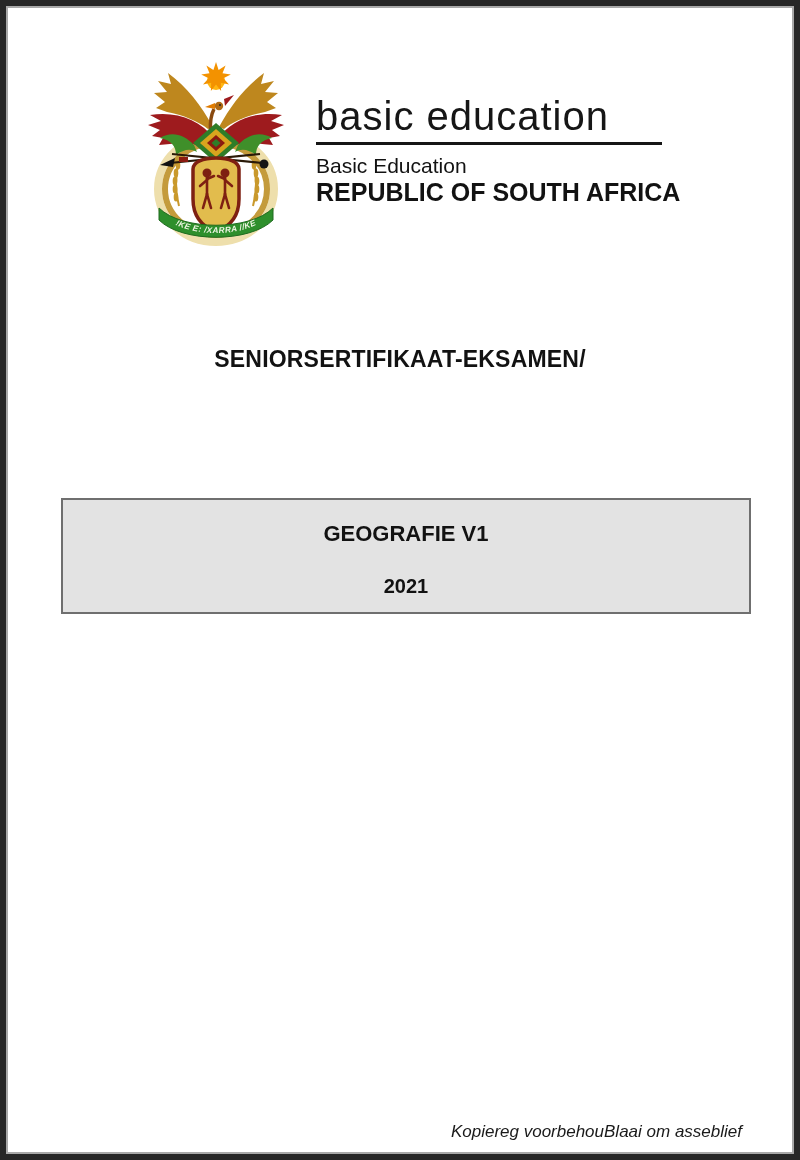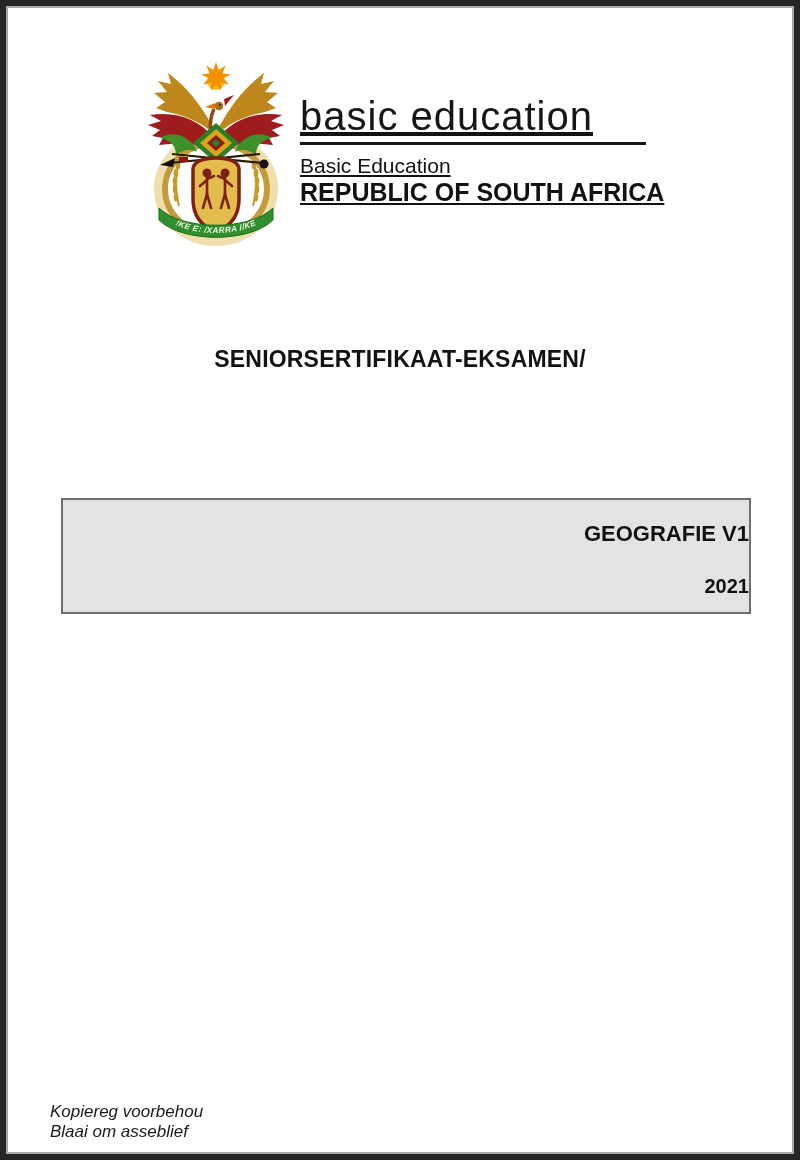--- a/index.html
+++ b/index.html
@@ -18,50 +18,50 @@
     content: "";
     position: absolute;
     inset: 0;
     border: 2px solid #a8a8a8;
     pointer-events: none;
   }
 
   
   .masthead { position: absolute; top: 55px; left: 140px; display: flex; align-items: flex-start; }
   .coat { width: 140px; height: 185px; display: block; flex: 0 0 auto; }
-  .masthead-text { margin-left: 14px; padding-top: 34px; text-decoration: underline; }
+  .masthead-text { margin-left: 30px; padding-top: 34px; }
   .brand { font-size: 40px; line-height: 42px; letter-spacing: 1px; color: #161616; }
   .brand-rule { width: 346px; height: 3px; background: #161616; margin-top: 5px; margin-bottom: 8px; }
   .dept-line { font-size: 21px; line-height: 26px; }
   .country { font-size: 25px; line-height: 27px; font-weight: bold; }
 
   
   .exam-title { position: absolute; top: 339px; left: 0; width: 100%; text-align: center; font-size: 23px; line-height: 28px; font-weight: bold; letter-spacing: 0.2px; }
 
   
   .subject-box {
     position: absolute; top: 492px; left: 55px; width: 690px; height: 116px;
     box-sizing: border-box; background: #e3e3e3; border: 2px solid #6f6f6f;
-    text-align: right; font-weight: bold;
+    text-align: center; font-weight: bold;
   }
   .subject { margin-top: 21px; font-size: 22px; }
   .year { margin-top: 28px; font-size: 20px; }
 
   
   .meta { position: absolute; top: 649px; right: 54px; text-align: right; font-weight: bold; font-size: 20px; white-space: pre; }
   .meta .time { margin-top: 20px; }
 
   
   .note { position: absolute; top: 829px; left: 0; width: 100%; text-align: center; font-weight: bold; font-size: 19px; margin: 0; }
 
   
   .page-footer {
     position: absolute; left: 44px; right: 52px; bottom: 12px;
     display: flex; justify-content: flex-end;
-    font-style: italic; font-size: 17px; color: #1a1a1a; flex-direction: column;
+    font-style: italic; font-size: 17px; color: #1a1a1a;
   }
 </style>
 </head>
 <body>
 
 <div class="page">
 
   <header class="masthead">
     <svg class="coat" viewBox="0 0 140 185" aria-hidden="true">
 

